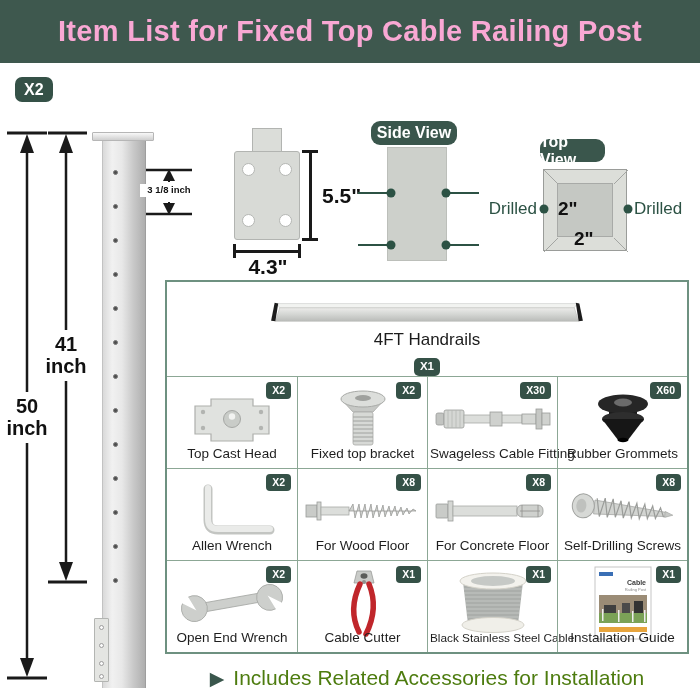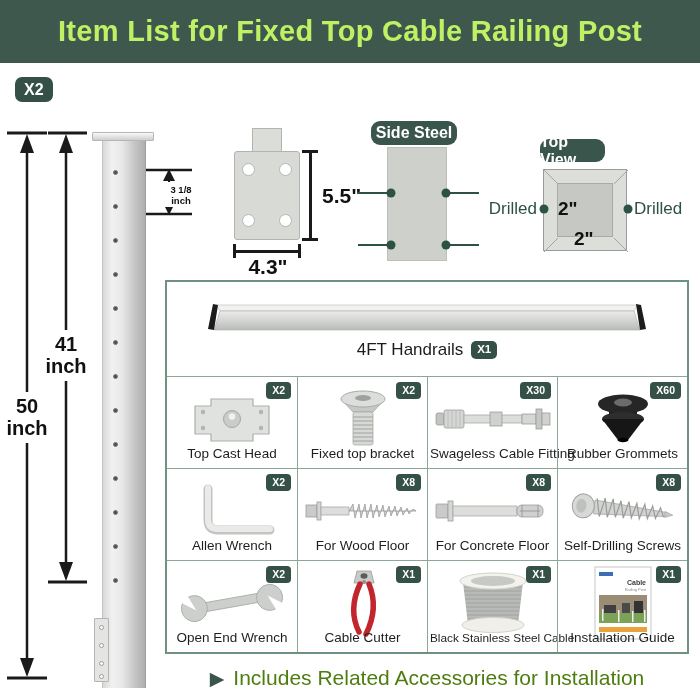--- a/index.html
+++ b/index.html
@@ -2,21 +2,21 @@
 <html><head>
 <meta charset="utf-8">
 <style>
   html,body{margin:0;padding:0;background:#fff;}
   *{box-sizing:border-box;font-family:"Liberation Sans",sans-serif;}
   .stage{position:relative;width:700px;height:700px;background:#fff;overflow:hidden;}
 
   
   .banner{position:absolute;left:0;top:0;width:700px;height:63px;background:#3E584E;
           display:flex;align-items:center;justify-content:center;}
-  .banner h1{margin:0;color:#bef264;font-size:29px;font-weight:bold;letter-spacing:.3px;white-space:nowrap;}
+  .banner h1{margin:0;color:#f9a8d4;font-size:29px;font-weight:bold;letter-spacing:.3px;white-space:nowrap;}
 
   
   .post-group{position:absolute;left:15px;top:77px;display:flex;align-items:center;gap:10px;}
   .post-group .lbl{font-size:26px;font-weight:bold;color:#3A564C;}
   .qty-badge{background:#355147;color:#fff;font-weight:bold;font-size:10.5px;
              padding:2px 6px;border-radius:4px;line-height:1.2;display:inline-block;}
   .qty-badge.lg{font-size:16px;padding:3px 9px;border-radius:7px;}
   .holes-pill{position:absolute;left:230px;top:79px;width:422px;height:30px;background:#E4E5E3;
               border:1px solid #d6d7d5;border-radius:6px;display:flex;align-items:center;
               justify-content:center;font-size:19px;font-weight:bold;color:#0f0f0f;}
@@ -27,21 +27,21 @@
      border-left:1px solid #c2c2c2;border-right:1px solid #9e9e9e;}
   .post-cap{position:absolute;left:92px;top:132px;width:62px;height:9px;border-radius:1px;
      background:linear-gradient(#f8f8f8,#cfcfcf);border:1px solid #b6b6b6;}
   .post-hole{position:absolute;width:5px;height:5px;border-radius:50%;background:#4f4f4f;border:1px solid #777;}
   .base-plate{position:absolute;left:94px;top:618px;width:15px;height:64px;background:#e4e5e2;
      border:1px solid #b3b5b2;border-radius:1px;}
   .plate-hole{position:absolute;width:5px;height:5px;border-radius:50%;background:#fafafa;border:1px solid #9c9c9c;left:4px;}
   .dims-svg{position:absolute;left:0;top:120px;}
   .dim-label{position:absolute;background:#fff;font-weight:bold;font-size:20px;line-height:1.12;
              text-align:center;width:48px;padding:3px 0;color:#111;}
-  .dim-label.sm{font-size:9.5px;width:58px;padding:1px 17px;margin-left:12px;}
+  .dim-label.sm{font-size:9.5px;width:58px;padding:1px 6px;}
 
   
   .tab{position:absolute;left:252px;top:128px;width:30px;height:24px;background:#dbddd9;
        border:1px solid #b2b4b1;border-bottom:none;}
   .plate{position:absolute;left:234px;top:151px;width:66px;height:89px;background:#d8dad6;
          border:1px solid #b2b4b1;border-radius:3px;}
   .plate .hole{position:absolute;width:13px;height:13px;border-radius:50%;background:#fff;border:1px solid #b5b7b4;}
   .vline{position:absolute;background:#1a1a1a;}
   .hline{position:absolute;background:#1a1a1a;}
   .big-dim{position:absolute;font-size:21px;font-weight:bold;color:#111;}
@@ -55,21 +55,21 @@
   .drilled{position:absolute;font-size:17px;color:#2C5244;}
   .tv-dim{position:absolute;font-size:19px;font-weight:bold;color:#111;}
 
   
   .parts-table{position:absolute;left:165px;top:280px;width:524px;height:374px;
                border:2px solid #6E9180;background:#fff;display:flex;flex-direction:column;}
   .handrail-section{height:94px;position:relative;display:flex;flex-direction:column;
                     align-items:center;justify-content:flex-start;}
   .handrail-bar{margin-top:18px;}
   .handrail-caption{margin-top:6px;display:flex;align-items:center;gap:8px;
-                    font-size:17px;color:#1c1c1c;}
+                    font-size:17px;color:#1c1c1c;flex-direction:column;}
   .handrail-caption .qty-badge{font-size:11.5px;border-radius:5px;}
   .parts-grid{flex:1;display:grid;grid-template-columns:repeat(4,1fr);grid-template-rows:repeat(3,1fr);}
   .cell{position:relative;border-top:1.5px solid #8CA795;display:flex;align-items:center;justify-content:center;}
   .cell.bl{border-left:1.5px solid #8CA795;}
   .cell .qty-badge{position:absolute;top:5px;right:6px;}
   .part-label{position:absolute;bottom:7px;left:2px;right:2px;text-align:center;
               font-size:13.5px;color:#1e1e1e;white-space:nowrap;}
   .part-label.small{font-size:11.8px;}
   .part-icon{margin-top:-8px;}
 
@@ -145,21 +145,21 @@
   </div>
   <div class="hline" style="left:302px;top:150px;width:16px;height:2.5px"></div>
   <div class="hline" style="left:302px;top:238px;width:16px;height:2.5px"></div>
   <div class="vline" style="left:309px;top:151px;width:2.5px;height:89px"></div>
   <div class="big-dim" style="left:322px;top:184px">5.5"</div>
   <div class="hline" style="left:234px;top:250px;width:66px;height:2.5px"></div>
   <div class="vline" style="left:233px;top:244px;width:2.5px;height:14px"></div>
   <div class="vline" style="left:298px;top:244px;width:2.5px;height:14px"></div>
   <div class="big-dim" style="left:240px;top:255px;width:56px;text-align:center">4.3"</div>
 
-  <div class="view-badge" style="left:371px;top:121px;width:86px;height:24px">Side Steel</div>
+  <div class="view-badge" style="left:371px;top:121px;width:86px;height:24px">Side View</div>
   <div class="side-rect"></div>
   <svg class="dims-svg" style="left:352px;top:185px" width="134" height="70" viewBox="0 0 134 70">
     <path d="M6 8 H39 M94 8 H127 M6 60 H39 M94 60 H127" stroke="#2C5244" stroke-width="2.2" fill="none"></path>
     <circle cx="39" cy="8" r="4.5" fill="#2C5244"></circle>
       <circle cx="94" cy="8" r="4.5" fill="#2C5244"></circle>
     <circle cx="39" cy="60" r="4.5" fill="#2C5244"></circle>
       <circle cx="94" cy="60" r="4.5" fill="#2C5244"></circle>
   </svg>
 
   <div class="view-badge" style="left:540px;top:139px;width:65px;height:23px">Top View</div>

